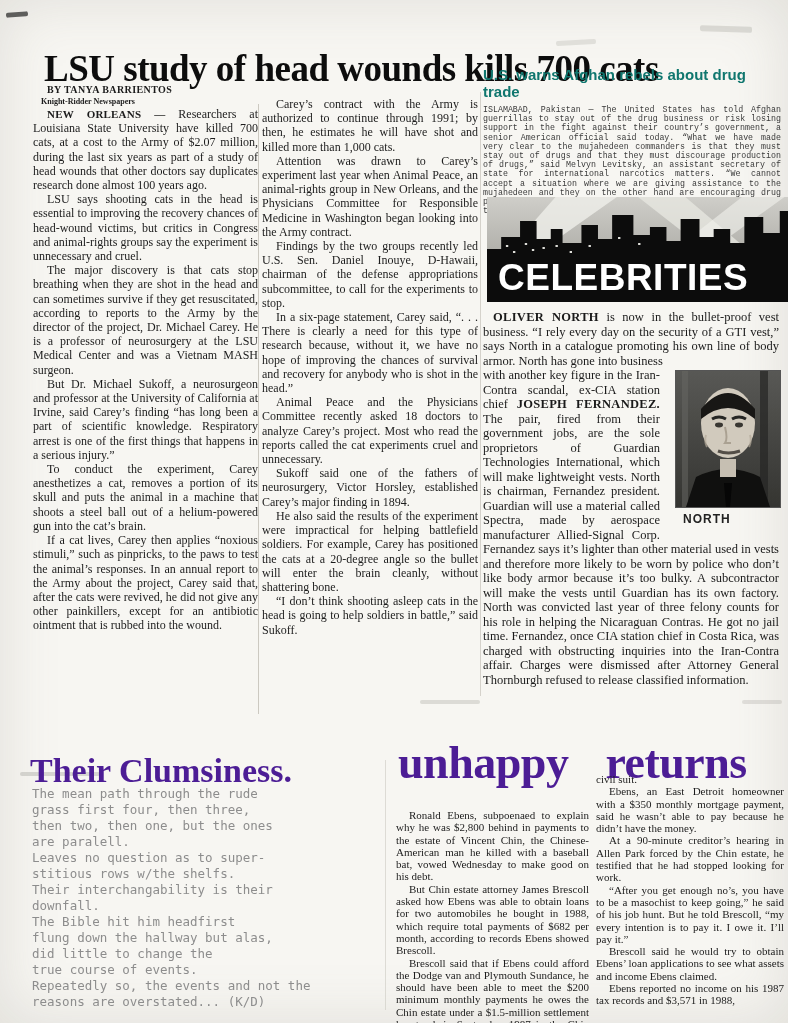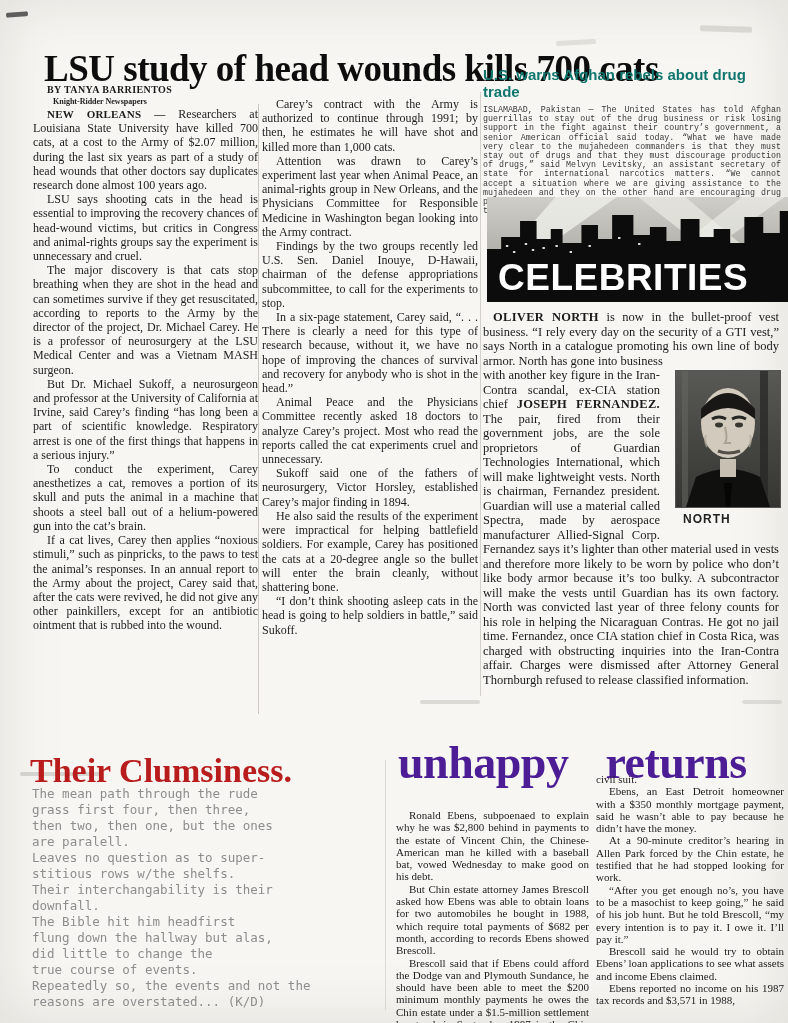--- a/index.html
+++ b/index.html
@@ -8,21 +8,21 @@
     background:#f7f6f2;overflow:hidden;color:#1b1b1b;
     font-family:"Liberation Serif", serif;
     box-shadow:inset 0 0 60px rgba(120,115,105,.18);
   }
   
   .headline-main{
     position:absolute;left:44px;top:22px;width:700px;
     font-size:37px;font-weight:bold;letter-spacing:-0.5px;white-space:nowrap;color:#0d0d0d;
   }
   .byline{position:absolute;left:47px;top:84px;font-size:10px;font-weight:bold;letter-spacing:.4px;font-family:"Liberation Serif",serif;}
-  .agency{position:absolute;left:53px;top:97px;font-size:8px;font-weight:bold;}
+  .agency{position:absolute;left:41px;top:97px;font-size:8px;font-weight:bold;}
   
   .col{position:absolute;text-align:justify;font-size:12px;line-height:14.2px;color:#1c1c1c;}
   .col p{margin:0;text-indent:14px;}
   .col1{left:33px;top:107px;width:225px;}
   .col2{left:262px;top:97px;width:216px;}
   .dateline{font-weight:bold;font-size:11px;letter-spacing:.2px;}
   
   .afghan{position:absolute;left:483px;top:66px;width:298px;}
   .afghan-head{font-size:15px;font-weight:bold;font-family:"Liberation Sans",sans-serif;margin:0;color:#0f766e;}
   .afghan-body{margin:5px 0 0 0;font-family:Liberation Mono, monospace;font-size:8.3px;line-height:9.2px;color:#3a3a3a;text-align:justify;}
@@ -36,21 +36,21 @@
   
   .celeb{position:absolute;left:483px;top:310px;width:296px;font-size:12.5px;line-height:14.5px;text-align:justify;color:#1a1a1a;}
   .celeb p.lead{margin:0;text-indent:10px;font-family:Liberation Serif, serif;}
   .celeb .name{font-weight:bold;letter-spacing:.3px;}
   .celeb-body{margin-top:0;}
   .north-fig{float:right;width:112px;margin:2px 0 2px 7px;}
   .north-photo{width:104px;height:136px;margin-left:8px;border:1px solid #555;background:#4a4a48;}
   .north-photo svg{width:100%;height:100%;display:block;filter:contrast(1.05);}
   .north-caption{margin:4px 0 0 8px;font-family:"Liberation Sans",sans-serif;font-weight:bold;font-size:12px;letter-spacing:1px;color:#222;padding-left:8px;}
   
-  .clum-head{position:absolute;left:30px;top:724px;font-size:34px;font-weight:bold;color:#b91c1c;}
+  .clum-head{position:absolute;left:30px;top:724px;font-size:34px;font-weight:bold;color:#4c1d95;}
   .poem{
     position:absolute;left:32px;top:786px;width:356px;
     font-family:"DejaVu Sans Mono",monospace;font-size:12.5px;line-height:16px;
     color:#8d8d8d;white-space:pre-line;
   }
   
   .unhappy-head{
     position:absolute;left:398px;top:698px;width:384px;
     font-size:46px;font-weight:bold;color:#4c1d95;word-spacing:26px;white-space:nowrap;letter-spacing:-.5px;
   }

